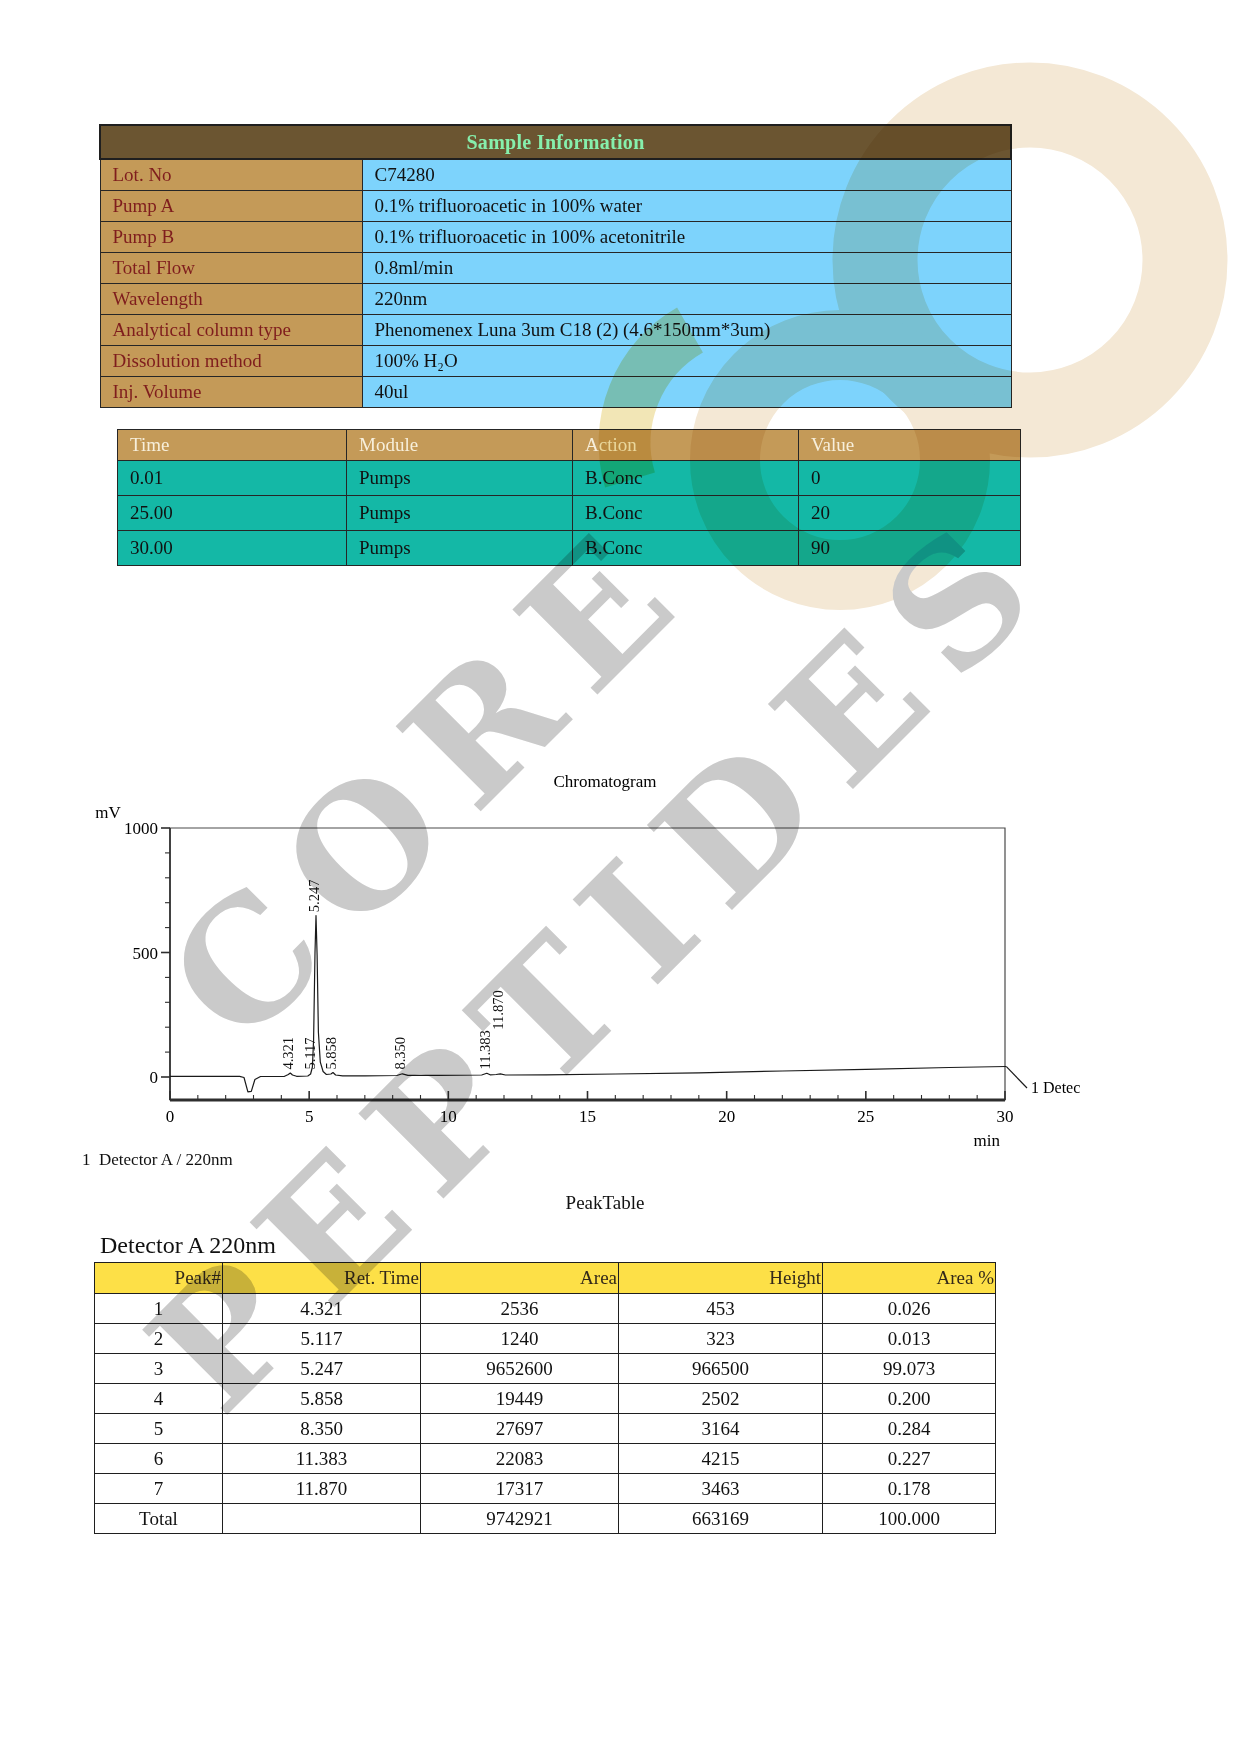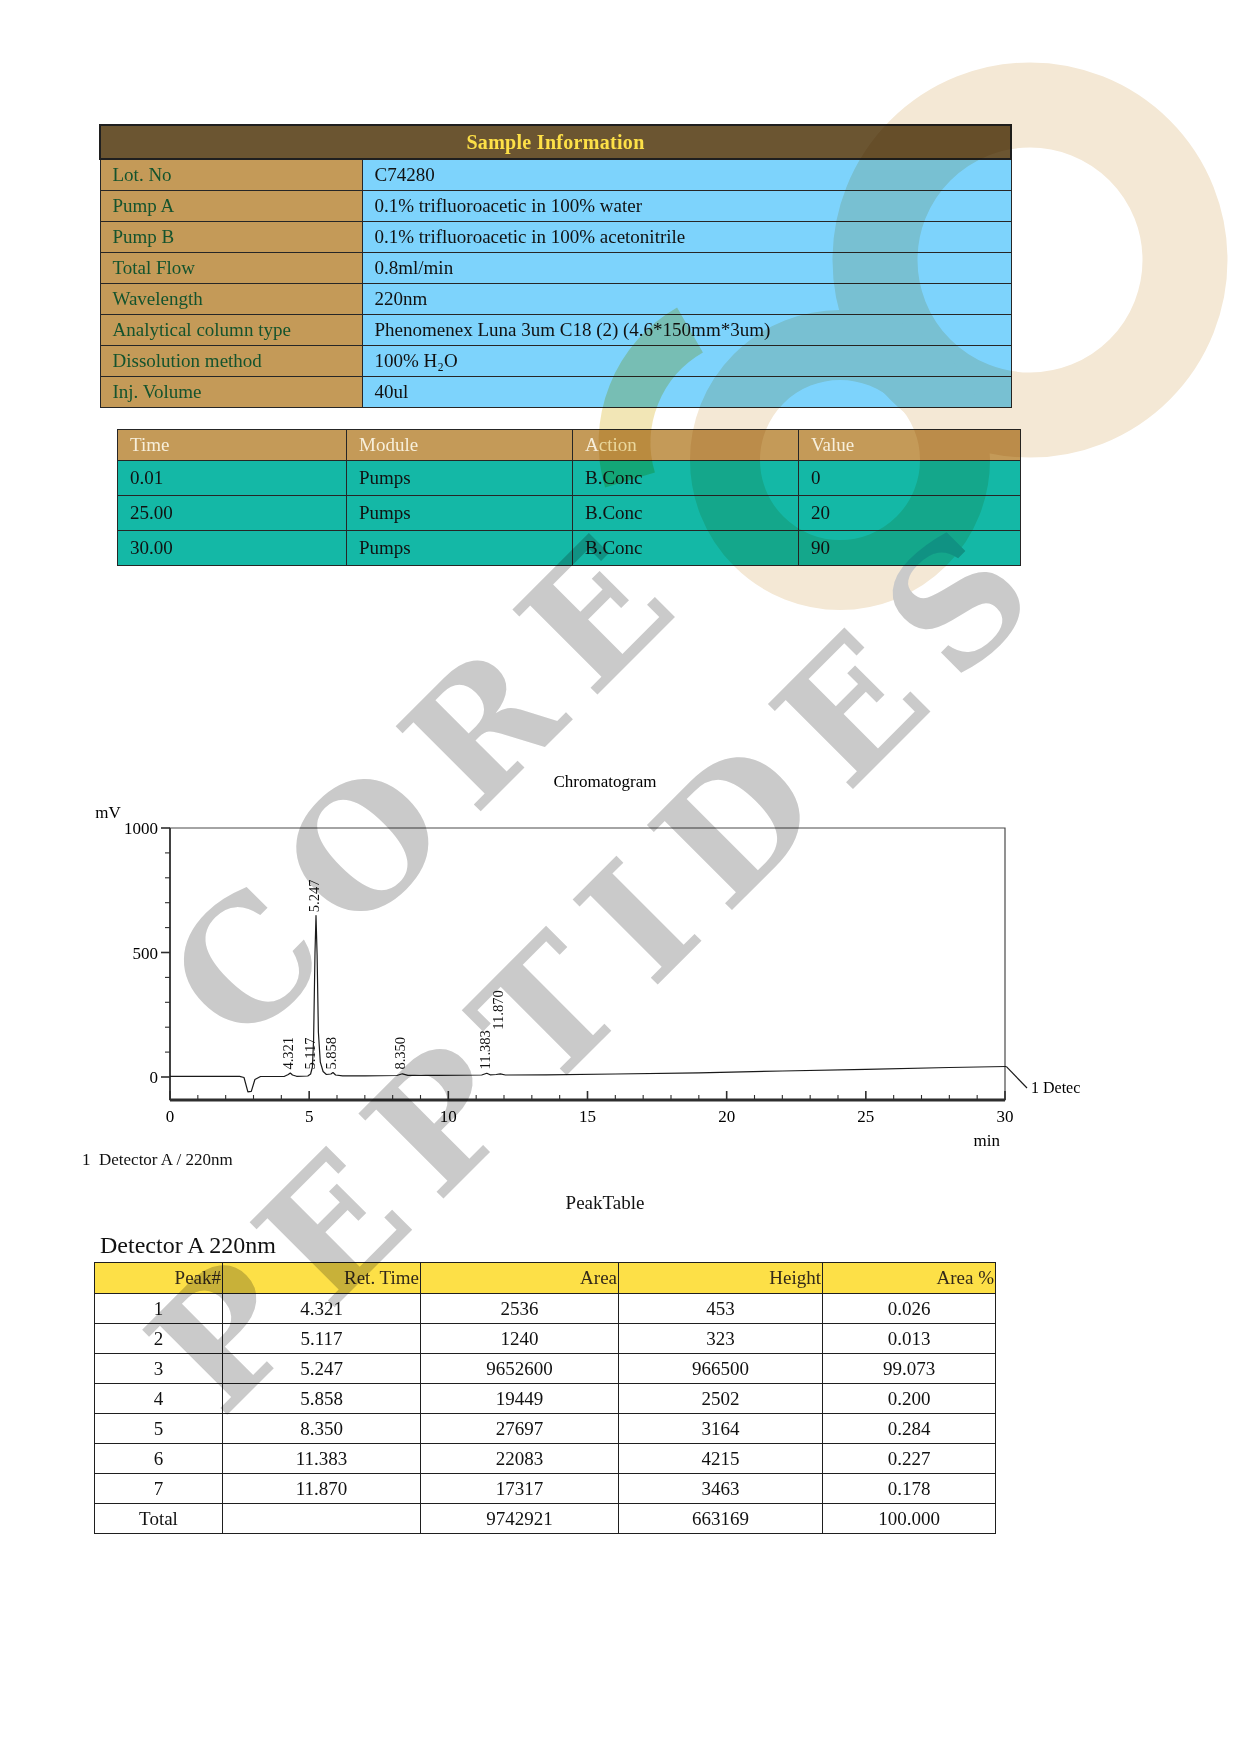--- a/index.html
+++ b/index.html
@@ -6,25 +6,25 @@
   .page{
     position:relative;width:1241px;height:1755px;background:#fff;
     font-family:"Liberation Serif","DejaVu Serif",serif;color:#111;overflow:hidden;
   }
   table{border-collapse:collapse;table-layout:fixed;}
   td,th{overflow:hidden;}
 
   
   .sample-table{position:absolute;left:99px;top:124px;width:911px;}
   .sample-table .title-cell{
-    background:#6b5531;color:#fde047;font-size:20px;font-weight:bold;
+    background:#6b5531;color:#86efac;font-size:20px;font-weight:bold;
     text-align:center;height:30px;border:2px solid #1f1f1f;letter-spacing:.3px;
   }
   .sample-table td{height:30px;font-size:19px;border:1.6px solid #262626;padding:0 12px;}
-  .sample-table td.lbl{background:#c49a58;color:#14532d;}
+  .sample-table td.lbl{background:#c49a58;color:#7f1d1d;}
   .sample-table td.val{background:#7dd3fc;color:#111;white-space:pre;}
 
   
   .prog-table{position:absolute;left:105px;top:429px;width:903px;margin-left:12px;}
   .prog-table th{
     background:#c49a58;color:#f7efdb;font-weight:normal;text-align:left;
     font-size:19px;height:30px;border:1.6px solid #262626;padding:0 12px;
   }
   .prog-table td{height:30px;font-size:19px;border:1.6px solid #262626;padding:2px 12px;background:#14b8a6;}
 

